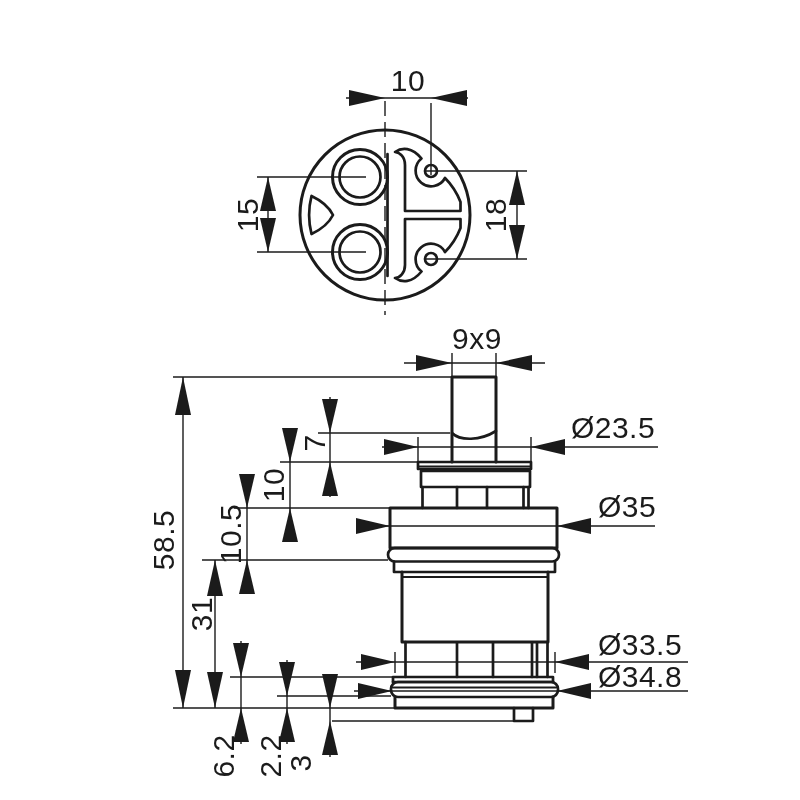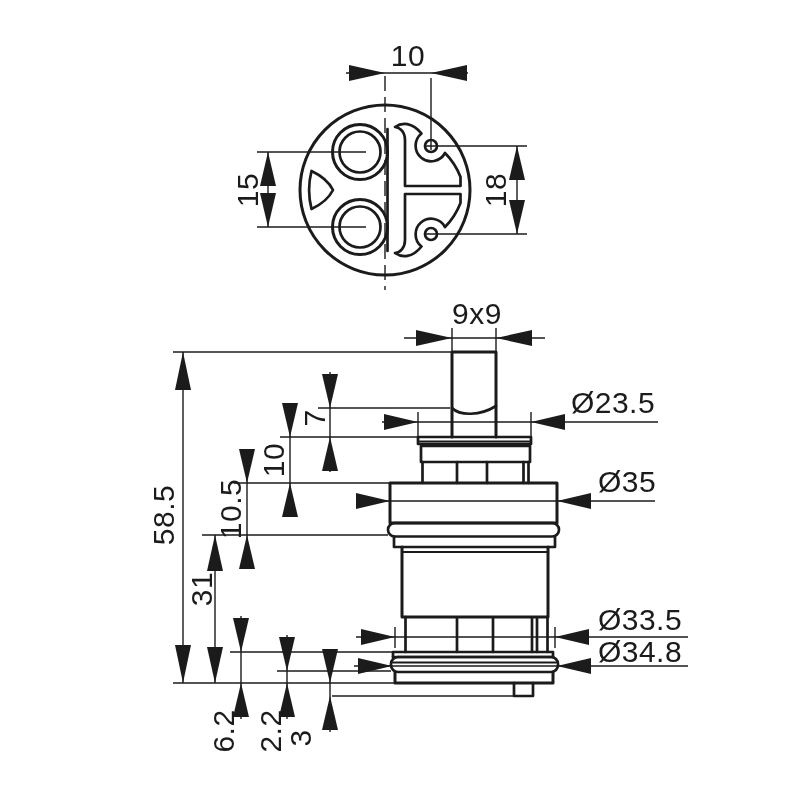--- a/index.html
+++ b/index.html
@@ -1,17 +1,17 @@
 <!DOCTYPE html>
 <html style="--ink: #1b1b1b; --bg: #ffffff;"><head>
 <meta charset="utf-8">
 <style>
   :root { --ink:#1b1b1b; --bg:#ffffff; }
   html,body { margin:0; padding:0; background:var(--bg); }
-  .stage { width:800px; height:759px; position:relative; background:var(--bg); overflow:hidden; }
+  .stage { width:800px; height:759px; position:relative; background:var(--bg); overflow:hidden;margin-top:25px; }
   svg { display:block; }
   .part  { fill:none; stroke:var(--ink); stroke-width:3;   stroke-linejoin:round; stroke-linecap:round; }
   .part2 { fill:none; stroke:var(--ink); stroke-width:2.7; stroke-linejoin:round; stroke-linecap:round; }
   .part3 { fill:none; stroke:var(--ink); stroke-width:2.2; stroke-linejoin:round; stroke-linecap:round; }
   .thin  { fill:none; stroke:var(--ink); stroke-width:1.4; stroke-linecap:butt; }
   .cline { fill:none; stroke:var(--ink); stroke-width:1.4; stroke-dasharray:15 6; }
   .arrow { fill:var(--ink); stroke:none; }
   .dim-text {
     font-family:"Liberation Sans", sans-serif;
     font-size:30px;

